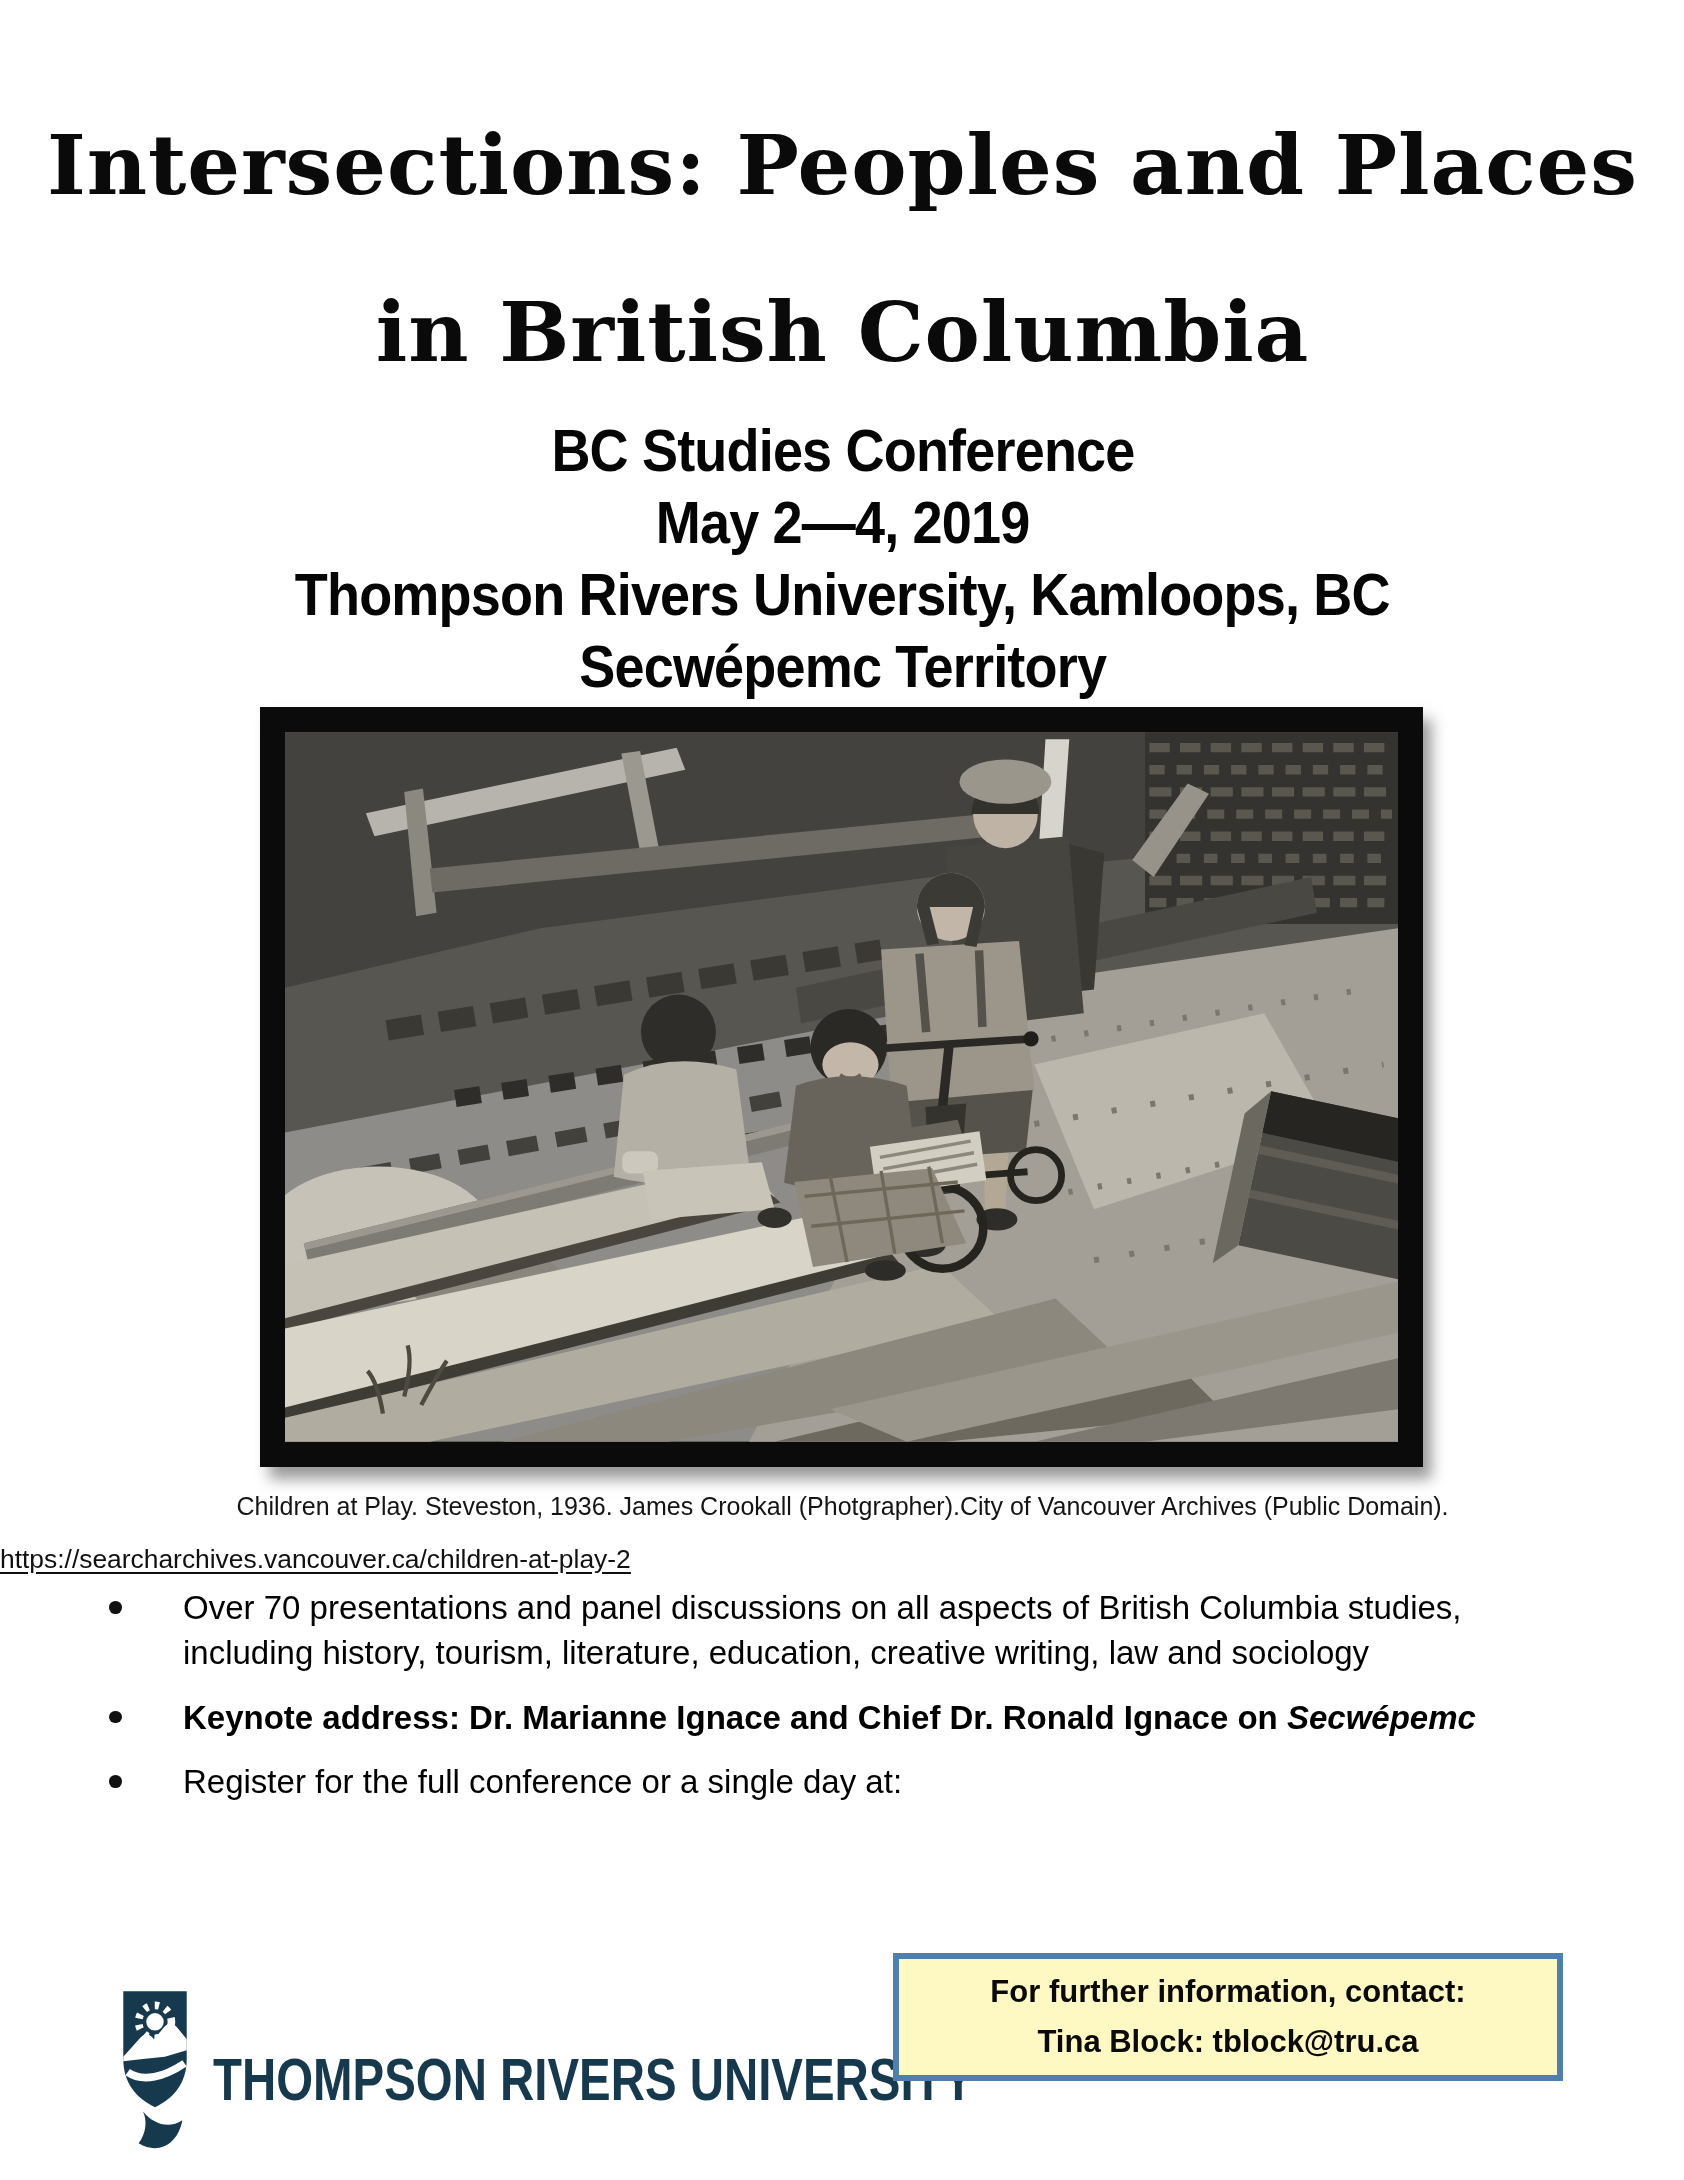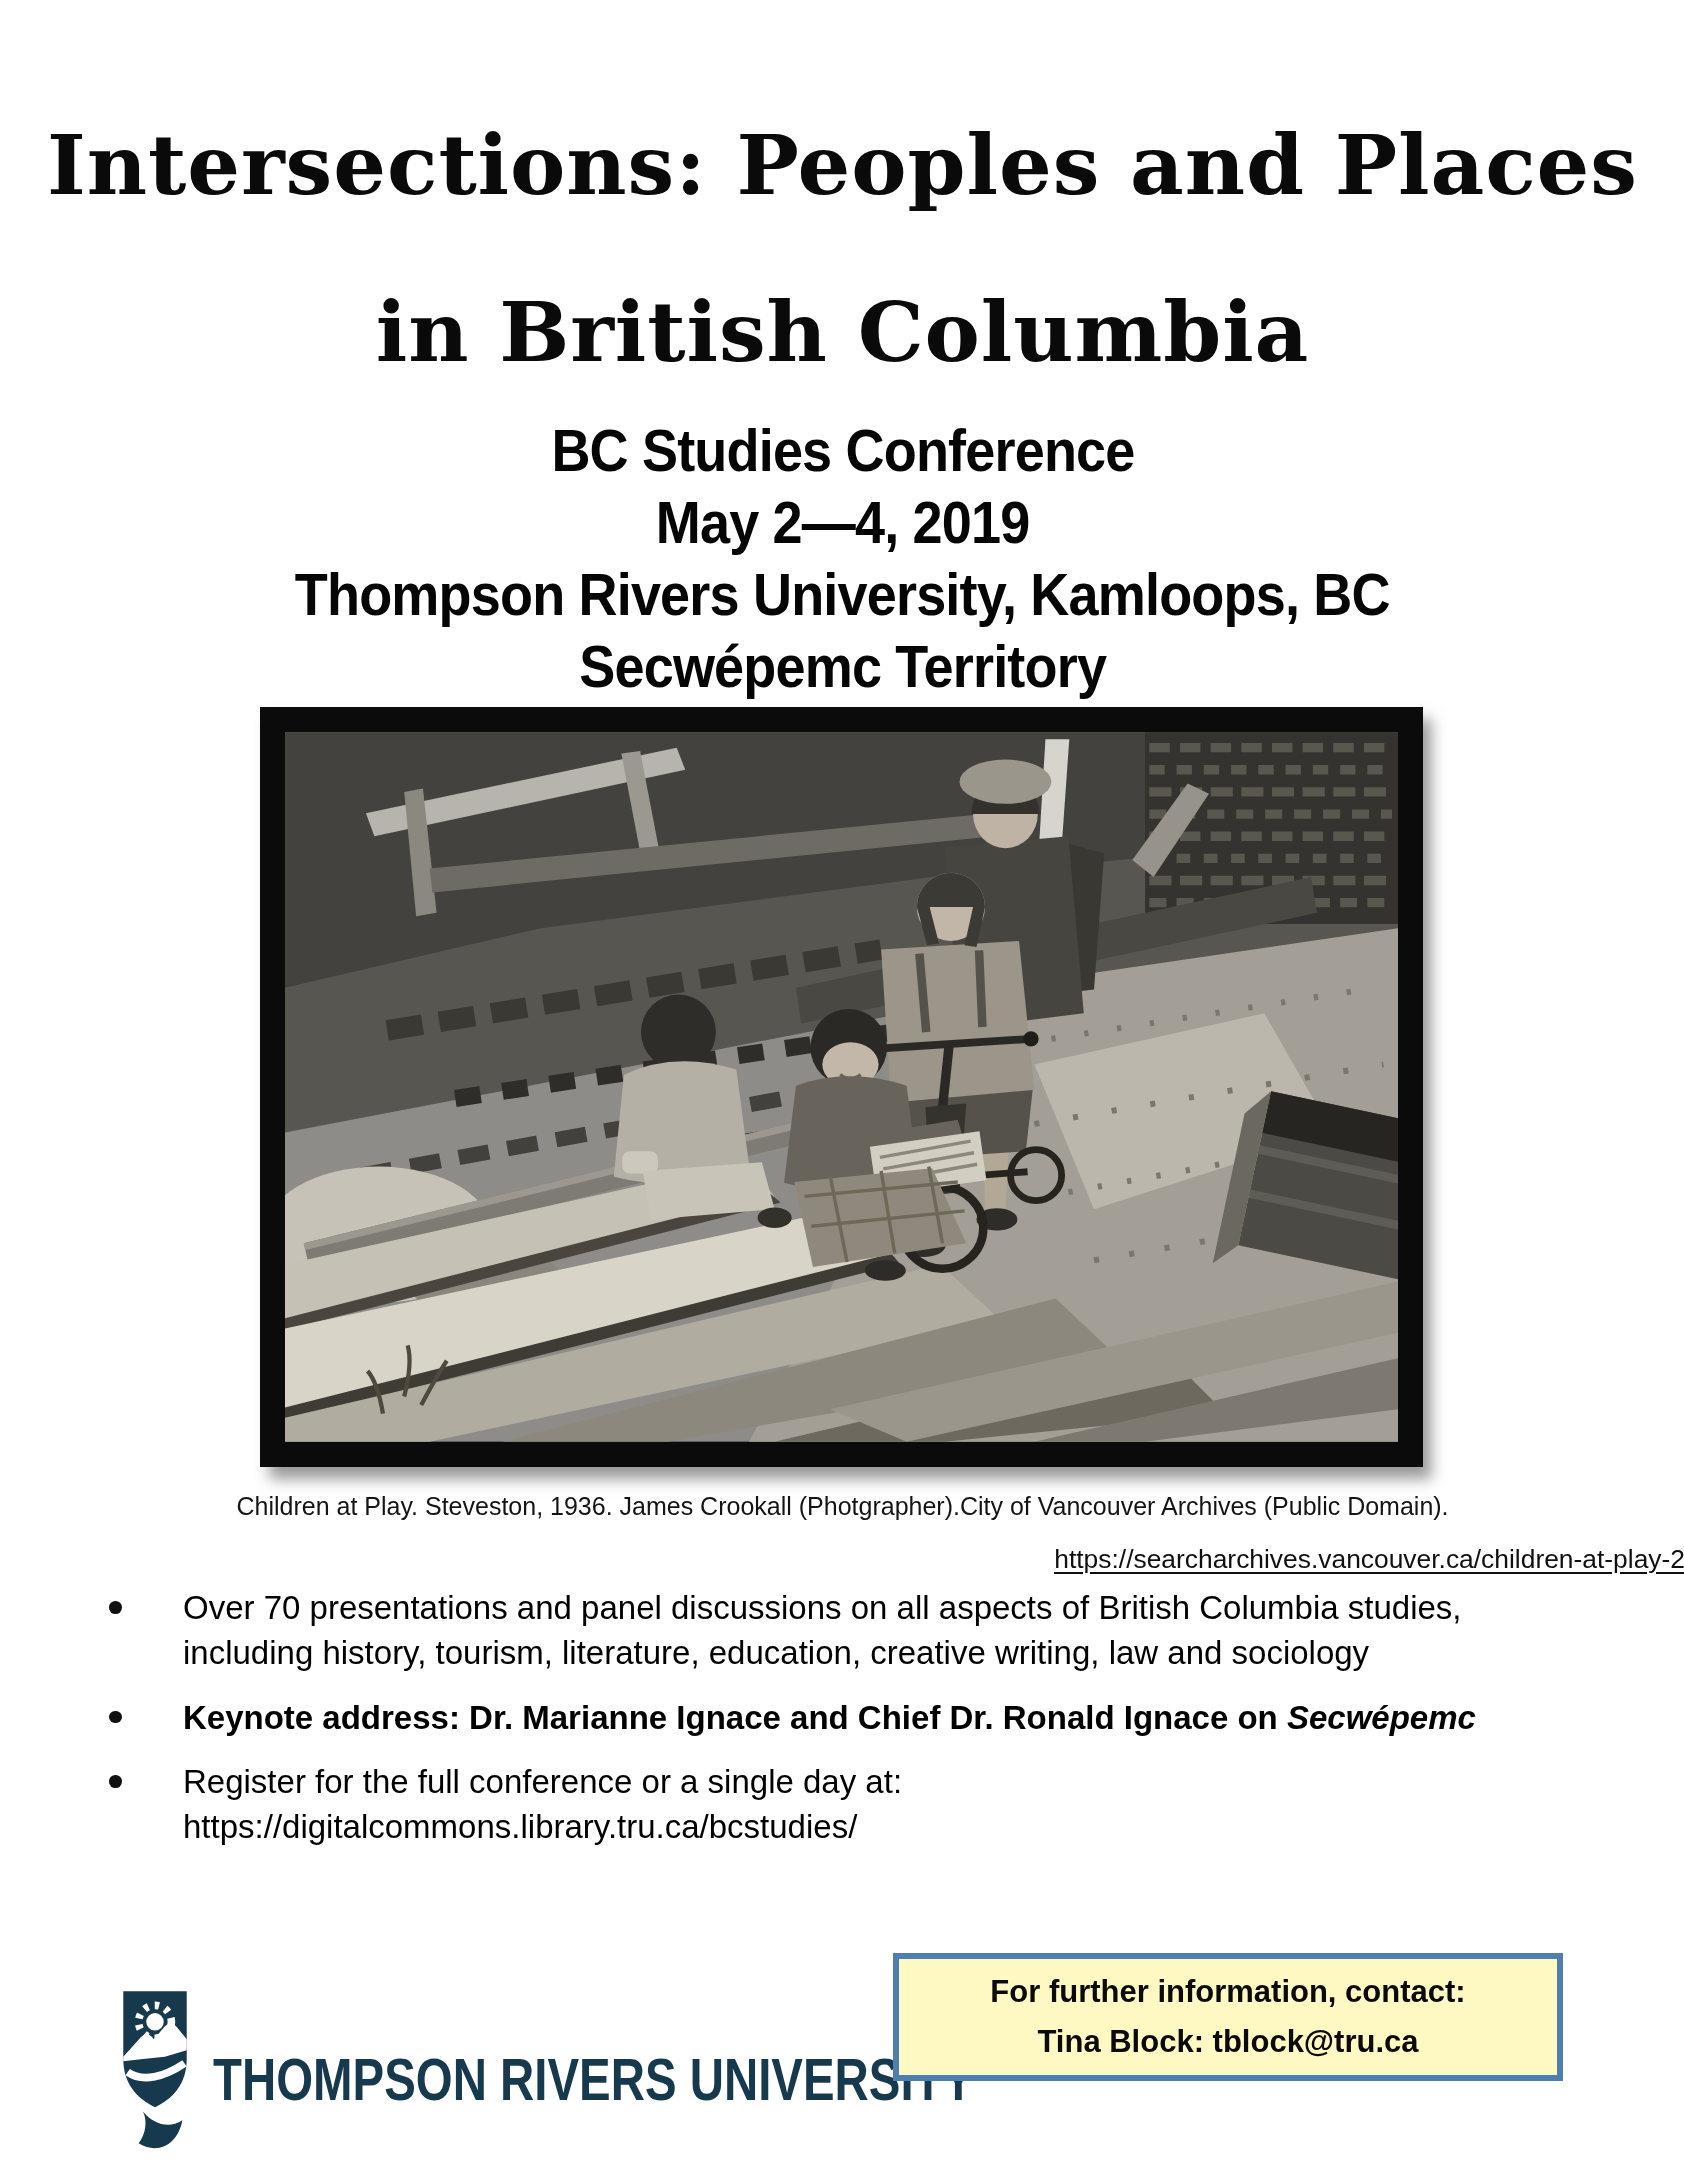--- a/index.html
+++ b/index.html
@@ -16,21 +16,21 @@
   .s-line{display:block;}
   .cond{display:inline-block;transform:scaleX(0.90);transform-origin:center;letter-spacing:-0.9px;white-space:nowrap;}
 
   
   .photo-frame{position:absolute;left:260px;top:707px;width:1113px;height:710px;
                background:#0b0b0b;border:25.6px solid #0b0b0b;
                box-shadow:8.5px 12px 13.6px rgba(70,70,70,0.55);}
   .photo-svg{display:block;width:1113px;height:710px;}
 
   .caption{position:absolute;top:1492px;left:0;right:0;text-align:center;font-size:25px;color:#141414;}
-  .archive-link{position:absolute;top:1544px;left:0;right:0;text-align:right;font-size:26.4px;color:#101010;
+  .archive-link{position:absolute;top:1544px;left:0;right:0;text-align:left;font-size:26.4px;color:#101010;
                 text-decoration:underline;text-underline-offset:4.3px;}
   .archive-link a{color:#101010;}
 
   
   .bullets{position:absolute;top:1585px;left:0;right:60px;list-style:none;margin:0;padding:0;font-size:33px;line-height:45px;}
   .b-item{position:relative;padding-left:183px;margin-bottom:19.6px;}
   .bullet-dot{position:absolute;left:109px;top:16px;width:12.8px;height:12.8px;border-radius:50%;background:#111;}
   .b-line{display:block;}
   .lead{font-weight:bold;font-style:normal;}
   .ital{font-weight:bold;font-style:italic;}
@@ -229,21 +229,20 @@
       <span class="b-line">Over 70 presentations and panel discussions on all aspects of British Columbia studies,</span>
       <span class="b-line">including history, tourism, literature, education, creative writing, law and sociology</span>
     </li>
     <li class="b-item">
       <span class="bullet-dot"></span>
       <span class="b-line"><span class="lead">Keynote address: Dr. Marianne Ignace and Chief Dr. Ronald Ignace on  </span><span class="ital">Secwépemc</span></span>
     </li>
     <li class="b-item">
       <span class="bullet-dot"></span>
       <span class="b-line">Register for the full conference or a single day at:</span>
-      <span class="b-line">https://digitalcommons.library.tru.ca/bcstudies/</span>
     </li>
   </ul>
 
   <div class="tru-logo">
     <svg class="tru-shield" viewBox="0 0 62 160" xmlns="http://www.w3.org/2000/svg">
       <path d="M2,2 H60 V64 C60,86 48,100 31,108 C14,100 2,86 2,64 Z" fill="#17394e"></path>
       <circle cx="31" cy="30" r="15" fill="none" stroke="#ffffff" stroke-width="7" stroke-dasharray="4 6"></circle>
       <circle cx="31" cy="30" r="8" fill="#ffffff"></circle>
       <path d="M2,62 L18,44 Q24,38 30,46 L40,34 Q46,28 52,36 L60,46 V56 L40,62 L20,64 L2,66 Z" fill="#ffffff"></path>
       <path d="M6,76 C20,86 40,80 58,68" stroke="#ffffff" stroke-width="7" fill="none"></path>

